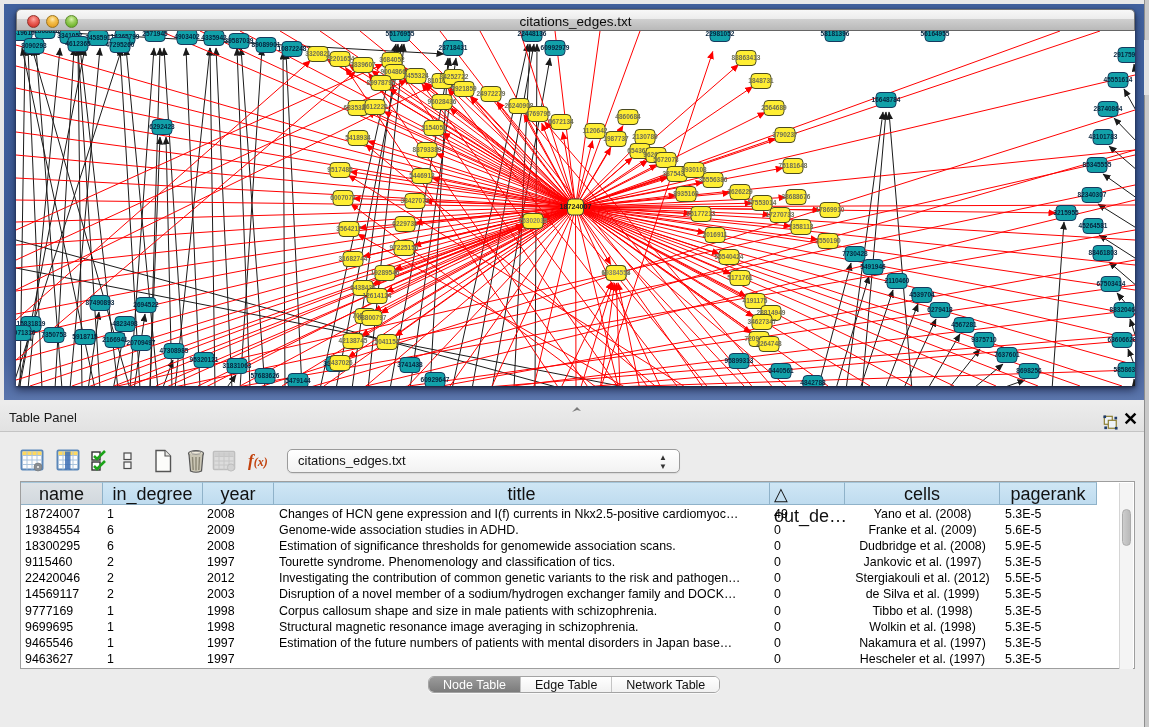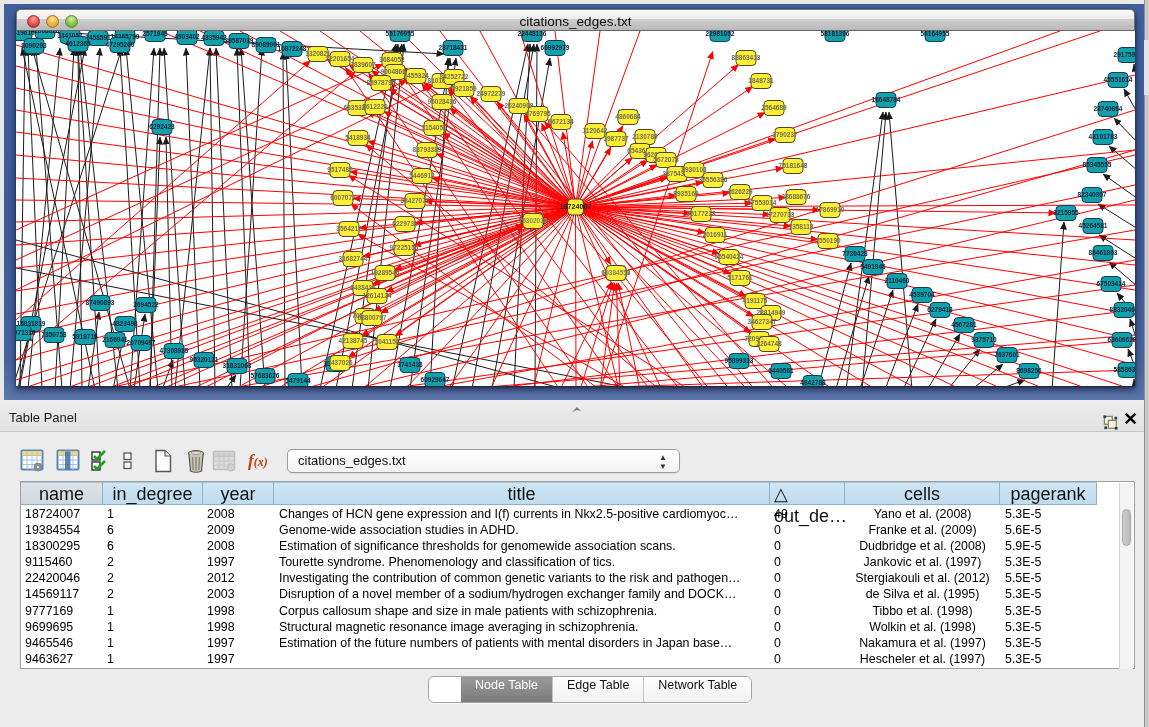--- a/index.html
+++ b/index.html
@@ -64,23 +64,23 @@
 .c3 { left:258px;width:494px; }
 .c4 { left:753px;width:72px; }
 .c5 { left:824px;width:155px; text-align:center; }
 .c6 { left:984px;width:96px; }
 #vsb { position:absolute; right:1px; top:1px; width:14px; height:186px;
   background:#f4f4f4; border-left:1px solid #d5d5d5; }
 #vsb .thumb { position:absolute; left:2px; top:26px; width:9px; height:37px;
   background:linear-gradient(90deg,#cdcdcd,#b9b9b9); border:1px solid #ababab; border-radius:5px; }
 
 
-#tabs { position:absolute; left:428px; top:276px; height:27px; display:flex;
+#tabs { position:absolute; left:428px; top:276px; height:17px; display:flex;
   border:1px solid #a3a3a3; border-radius:6px; overflow:hidden; background:#fff;
-  box-shadow:0 1px 0 rgba(255,255,255,0.7);padding-left:32px; }
+  box-shadow:0 1px 0 rgba(255,255,255,0.7); }
 .tab { font-size:12.5px; line-height:16px; padding:0 14px; color:#111;
   background:linear-gradient(180deg,#ffffff,#f1f1f1); border-left:1px solid #c4c4c4; }
 .tab.first { border-left:none; }
 .tab.sel { background:linear-gradient(180deg,#9b9b9b,#7b7b7b); color:#fff; }
 #mem { position:absolute; left:0px; top:305px; width:1144px; height:22px;
   font-size:11px; color:#111; }
 #mem span { position:absolute; right:30px; top:5px; }
 #memdot { position:absolute; right:11px; top:3px; width:13px; height:13px;
   border-radius:50%; background:#2ec62e; border:1.5px solid #222; }
 </style></head>
@@ -1044,21 +1044,21 @@
             <div class="c c4">0</div>
             <div class="c c5">Stergiakouli et al. (2012)</div>
             <div class="c c6">5.5E‑5</div>
           </div>
           <div class="tr">
             <div class="c c0">14569117</div>
             <div class="c c1">2</div>
             <div class="c c2">2003</div>
             <div class="c c3">Disruption of a novel member of a sodium/hydrogen exchanger family and DOCK…</div>
             <div class="c c4">0</div>
-            <div class="c c5">de Silva et al. (1995)</div>
+            <div class="c c5">de Silva et al. (1999)</div>
             <div class="c c6">5.3E‑5</div>
           </div>
           <div class="tr">
             <div class="c c0">9777169</div>
             <div class="c c1">1</div>
             <div class="c c2">1998</div>
             <div class="c c3">Corpus callosum shape and size in male patients with schizophrenia.</div>
             <div class="c c4">0</div>
             <div class="c c5">Tibbo et al. (1998)</div>
             <div class="c c6">5.3E‑5</div>

